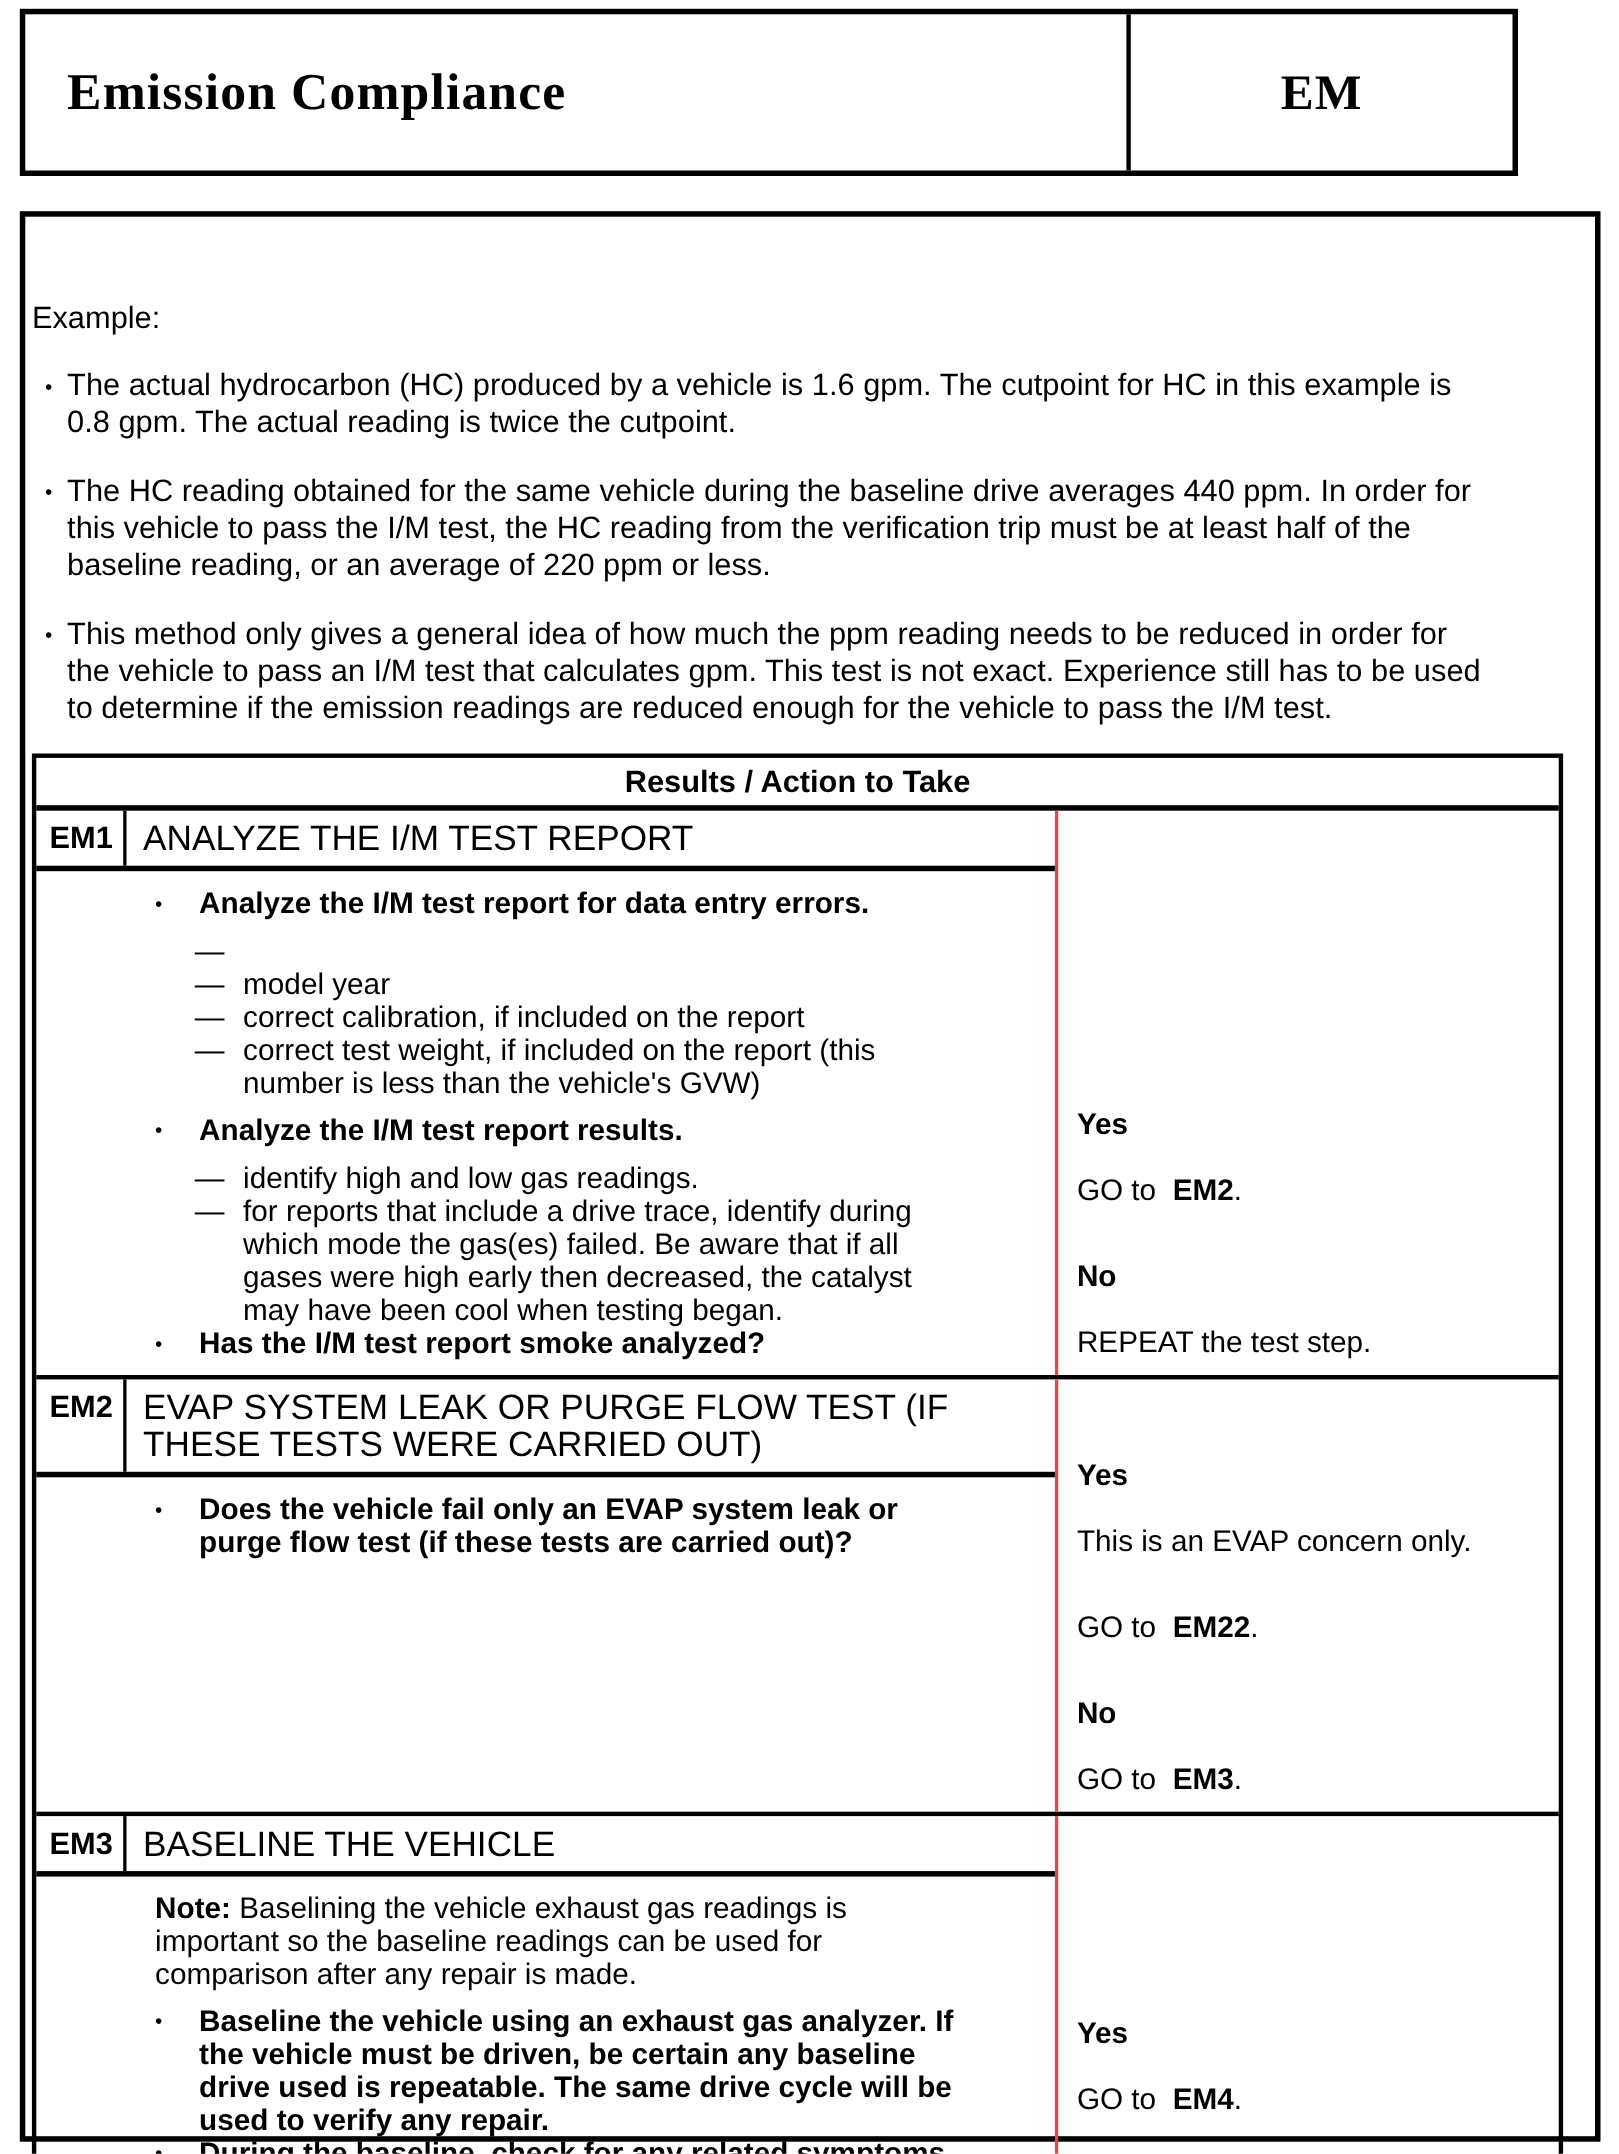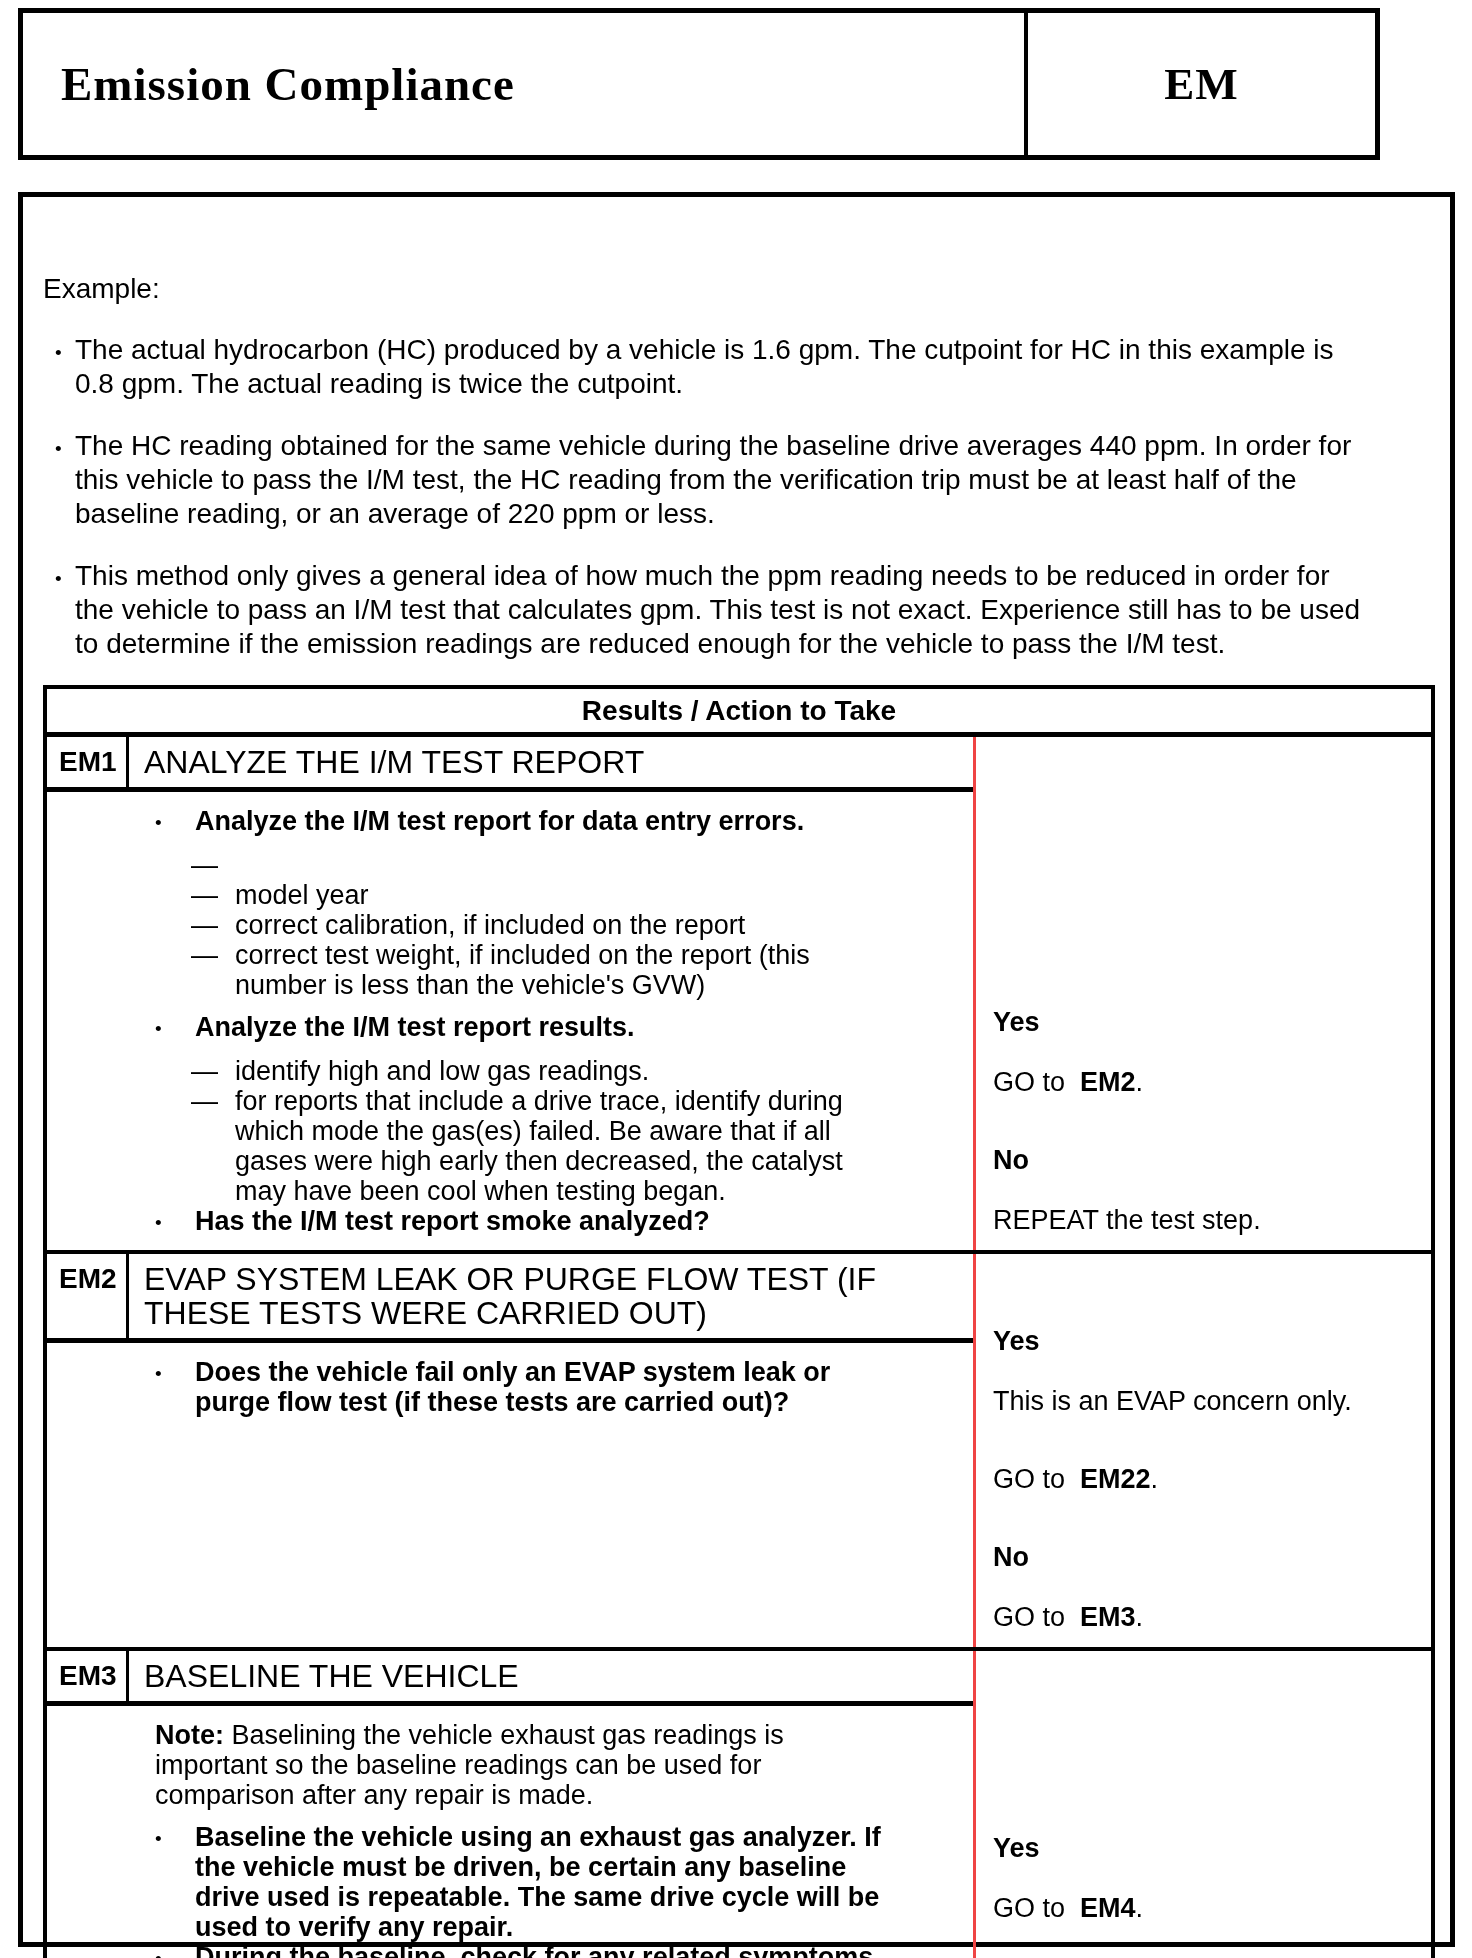--- a/index.html
+++ b/index.html
@@ -28,21 +28,21 @@
   .header-right { flex: 1; display: flex; align-items: center; justify-content: center; }
   .header-code {
     font-family: "Liberation Serif", "DejaVu Serif", serif;
     font-weight: bold; font-size: 45px; letter-spacing: 1px;
   }
   
   .main-box {
     position: absolute; left: 18px; top: 192px;
     width: 1437px; height: 1755px;
     border: 5px solid #000;
-    padding: 0 20px;
+    padding: 0 6px;
   }
   .example-label { margin-top: 76px; font-size: 28px; }
   .ex-bullet {
     display: flex; padding-left: 12px; margin-top: 28px;
     font-size: 28px; line-height: 34px;
   }
   .ex-bullet .dot { width: 20px; flex: none; font-size: 19px; padding-top: 3px; }
   .ex-text { max-width: 1290px; }
   
   .dtable {

